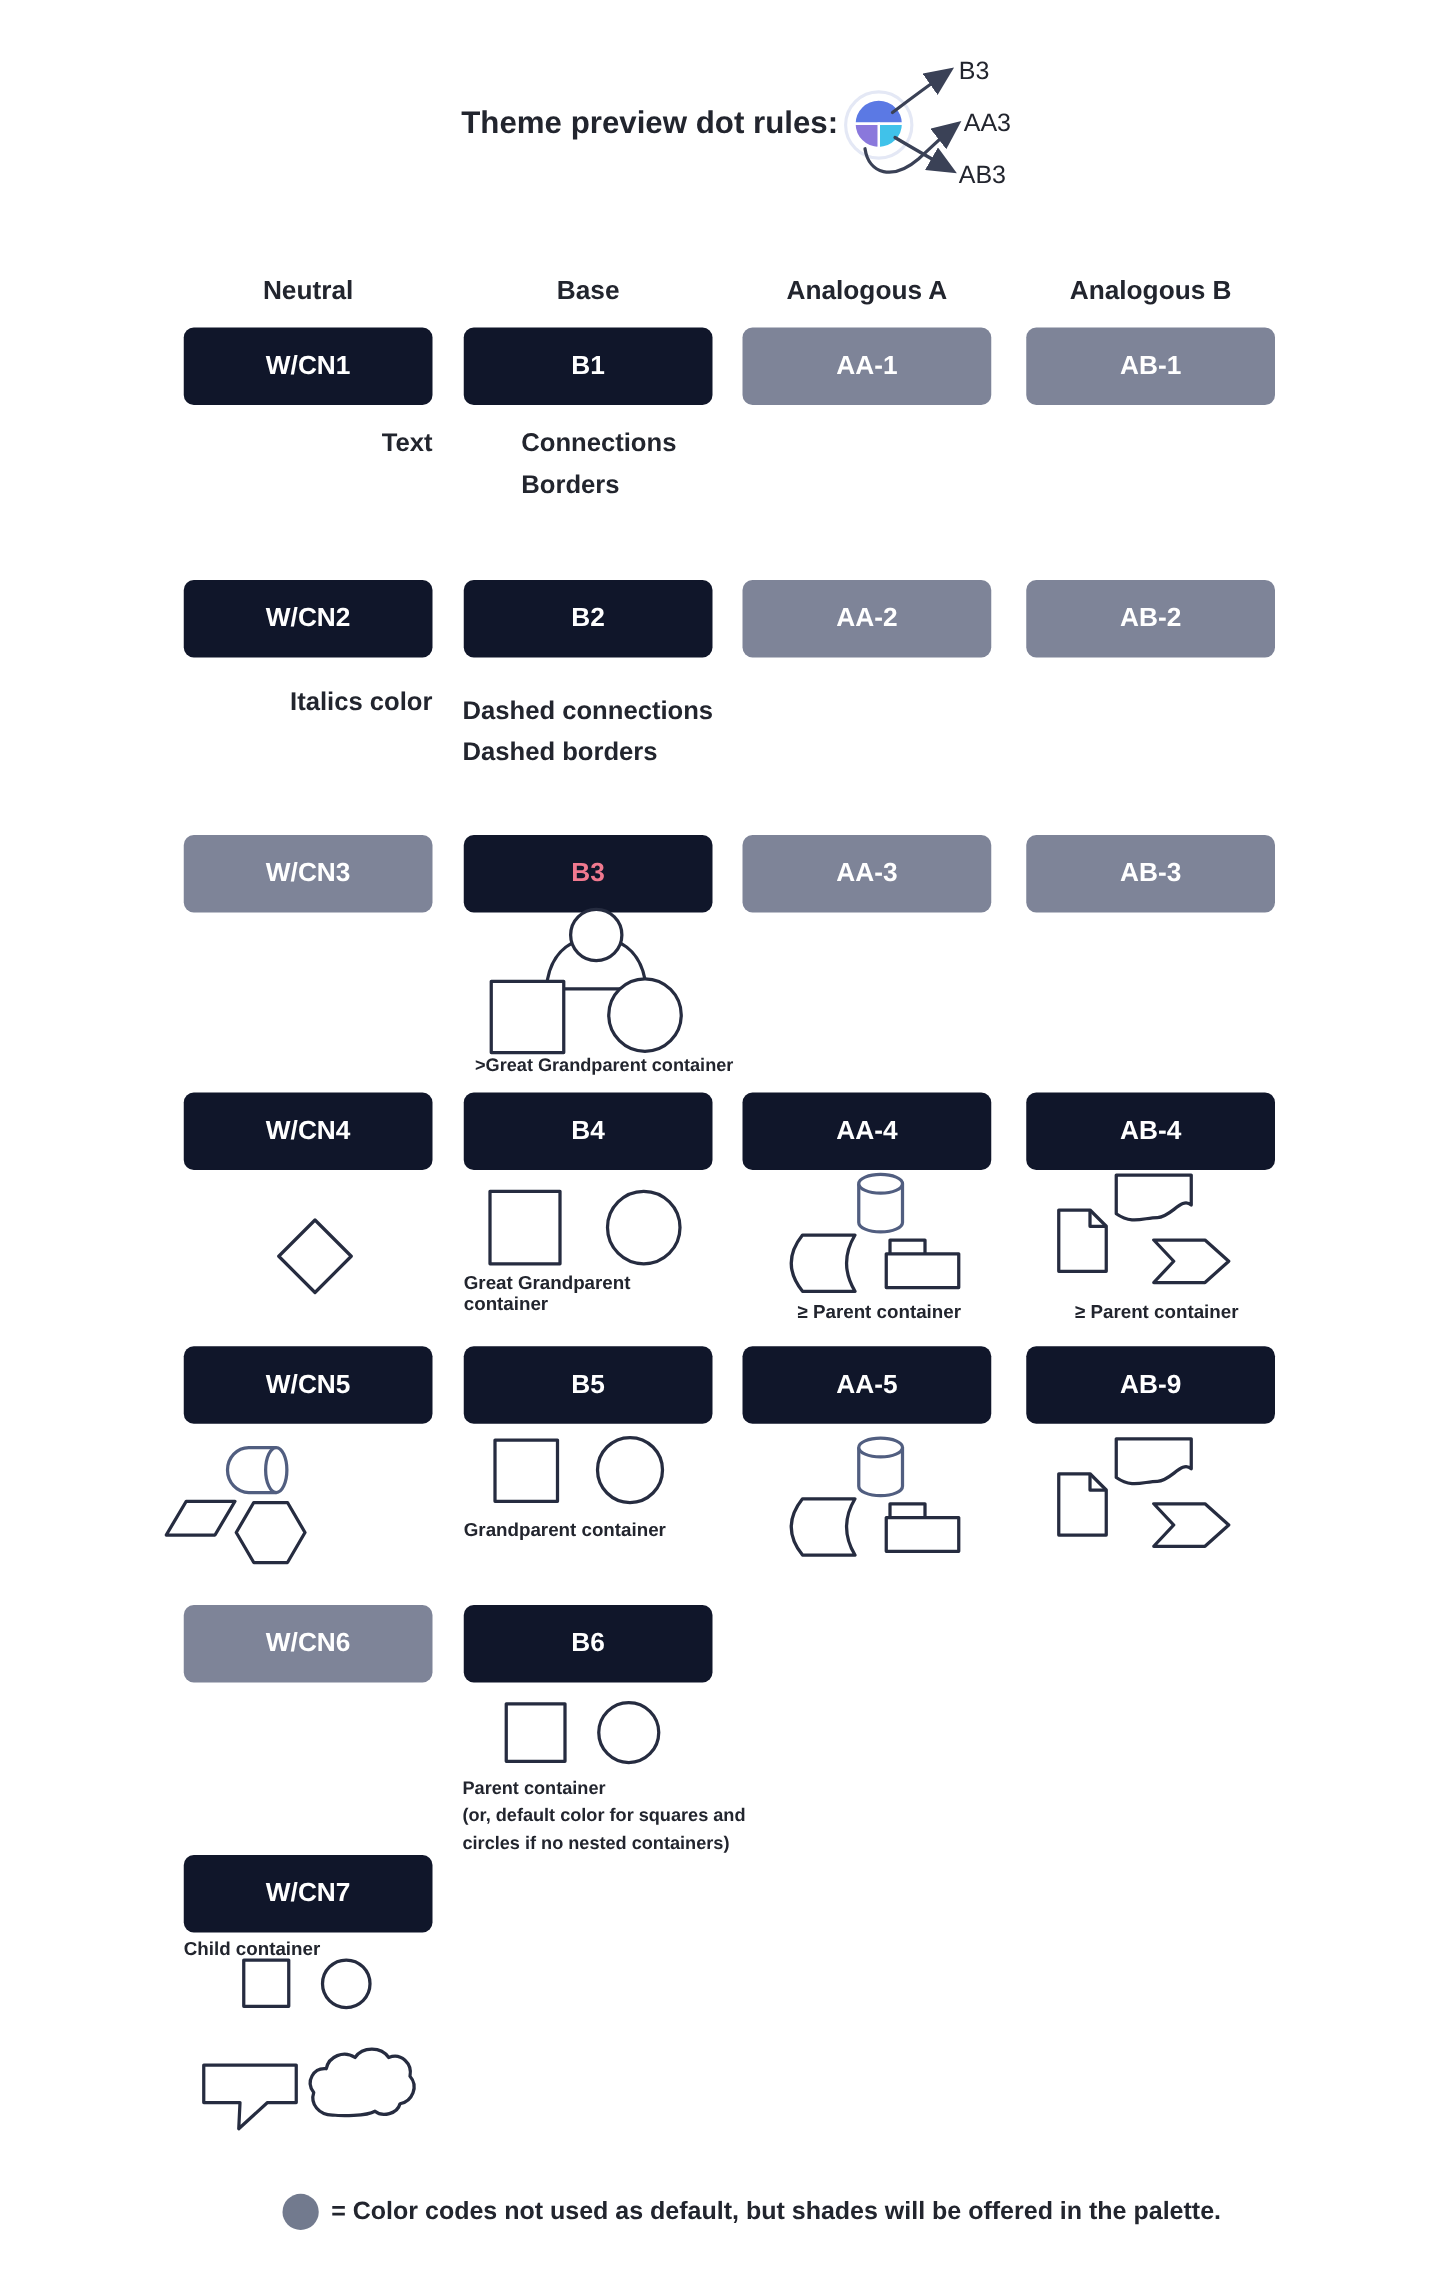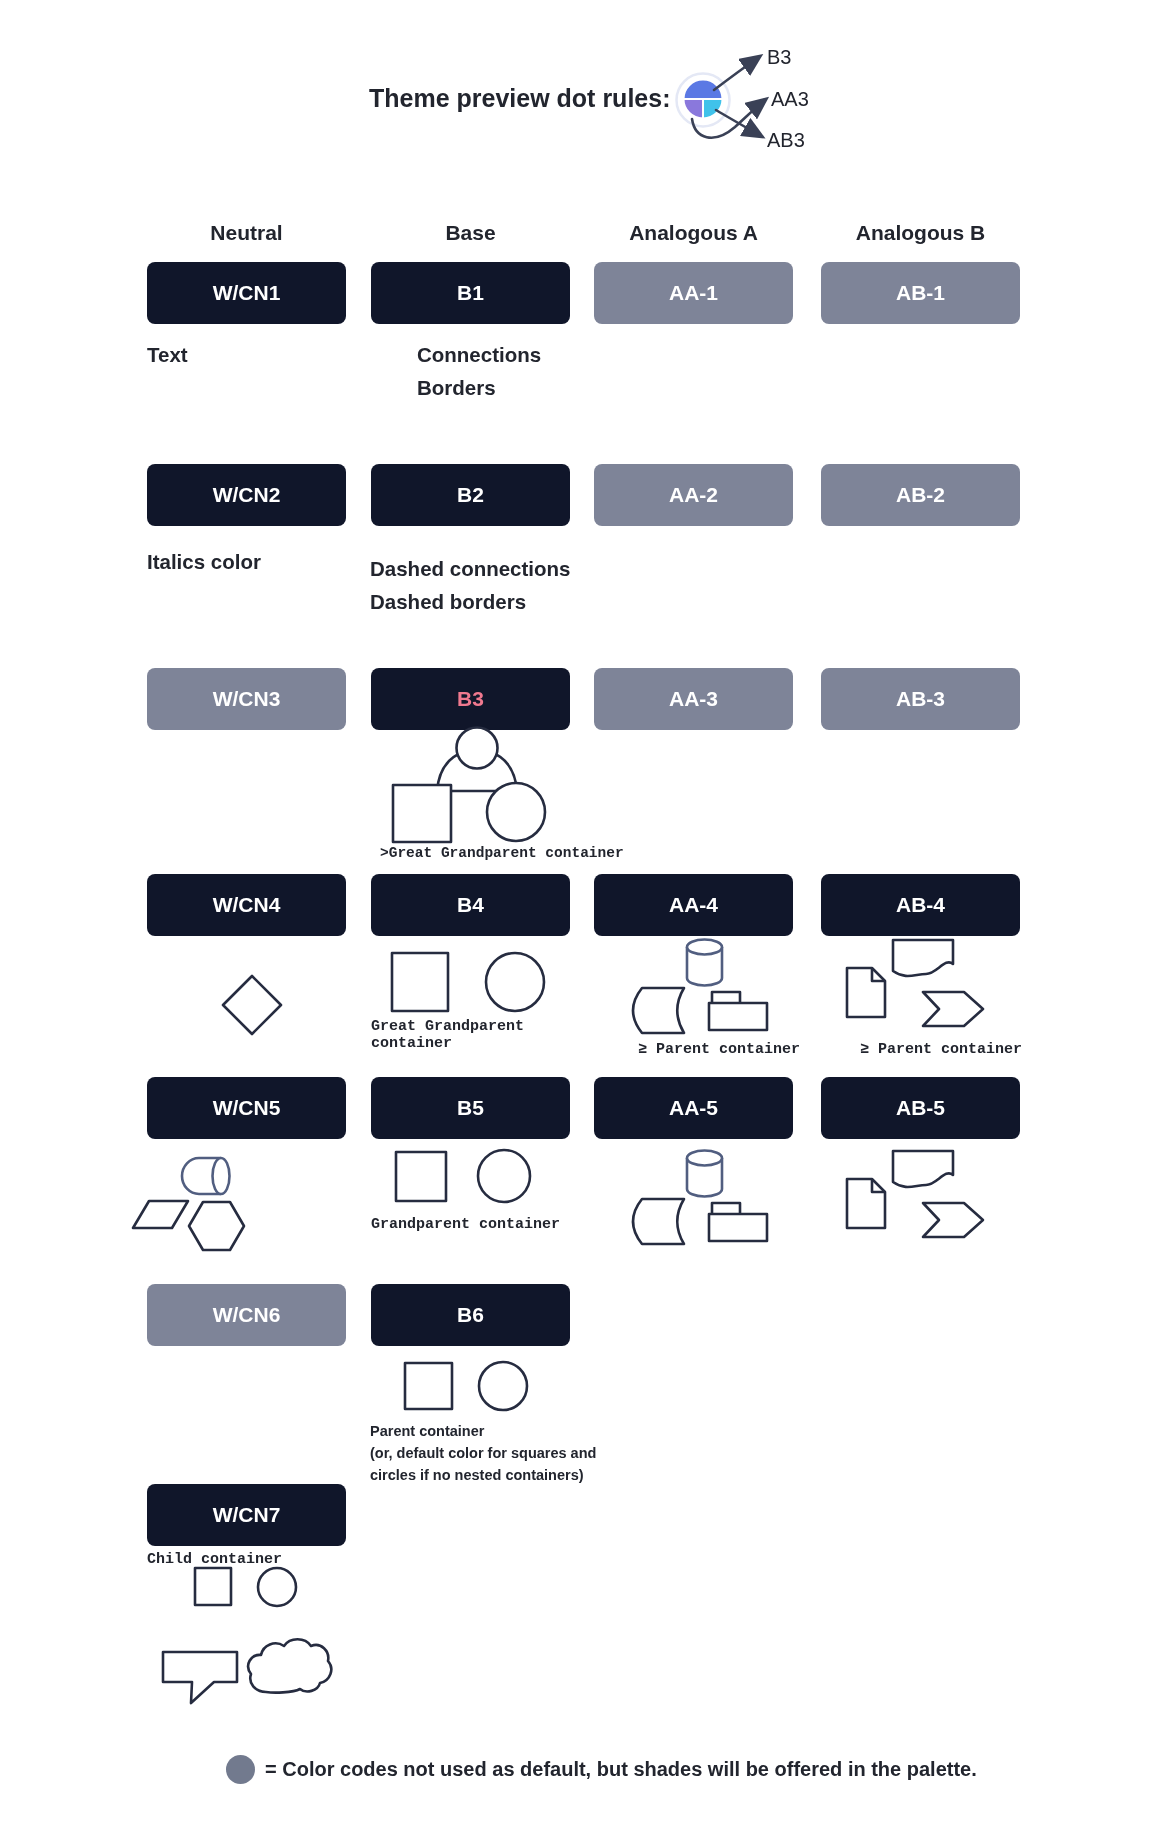--- a/index.html
+++ b/index.html
@@ -7,22 +7,22 @@
         font-family:"Liberation Sans",sans-serif;color:var(--text);}
   .title{position:absolute;left:369px;top:84px;font-size:25px;font-weight:700;color:var(--text);}
   .dot-label{position:absolute;font-size:20px;font-weight:500;color:var(--text);}
   .colhead{position:absolute;top:221px;width:199px;text-align:center;font-size:21px;font-weight:700;color:var(--text);}
   .btn{position:absolute;width:199px;height:62px;border-radius:8px;display:flex;align-items:center;justify-content:center;
        font-size:21px;font-weight:700;color:#fff;z-index:1;}
   .btn.dark{background:var(--dark);}
   .btn.gray{background:var(--gray);text-align:center;}
   .btn.pink{color:var(--pink);}
   .note{position:absolute;font-size:20.5px;font-weight:700;color:var(--text);}
-  .note.centered{width:199px;text-align:left;}
-  .cap{position:absolute;font-size:15px;font-weight:700;color:var(--text);font-family:Liberation Mono, monospace;}
+  .note.centered{width:199px;text-align:right;}
+  .cap{position:absolute;font-size:15px;font-weight:700;color:var(--text);}
   .cap.sm{font-size:14.5px;}
   .cap.centered{width:199px;text-align:left;}
   .b6note{position:absolute;left:370px;top:1420px;font-size:14.5px;font-weight:700;line-height:22px;color:var(--text);}
   .shapes{position:absolute;left:0;top:0;z-index:2;pointer-events:none;}
   .halo{fill:none;stroke:var(--halo);stroke-width:2.5;}
   .wedge{stroke:#fff;stroke-width:2;}
   .w-blue{fill:var(--dot_blue);}
   .w-purple{fill:var(--dot_purple);}
   .w-cyan{fill:var(--dot_cyan);}
   .arrow{fill:none;stroke:var(--arrow);stroke-width:2.6;stroke-linecap:round;}
@@ -65,21 +65,21 @@
   <div class="btn gray" style="left:821px;top:668px">AB-3</div>
 
   <div class="btn dark" style="left:147px;top:874px">W/CN4</div>
   <div class="btn dark" style="left:371px;top:874px">B4</div>
   <div class="btn dark" style="left:594px;top:874px">AA-4</div>
   <div class="btn dark" style="left:821px;top:874px">AB-4</div>
 
   <div class="btn dark" style="left:147px;top:1077px">W/CN5</div>
   <div class="btn dark" style="left:371px;top:1077px">B5</div>
   <div class="btn dark" style="left:594px;top:1077px">AA-5</div>
-  <div class="btn dark" style="left:821px;top:1077px">AB-5</div>
+  <div class="btn dark" style="left:821px;top:1077px">AB-9</div>
 
   <div class="btn gray" style="left:147px;top:1284px">W/CN6</div>
   <div class="btn dark" style="left:371px;top:1284px">B6</div>
 
   <div class="btn dark" style="left:147px;top:1484px">W/CN7</div>
 
   <div class="note centered" style="left:147px;top:343px">Text</div>
   <div class="note" style="left:417px;top:343px">Connections</div>
   <div class="note" style="left:417px;top:376px">Borders</div>
   <div class="note centered" style="left:147px;top:550px">Italics color</div>

